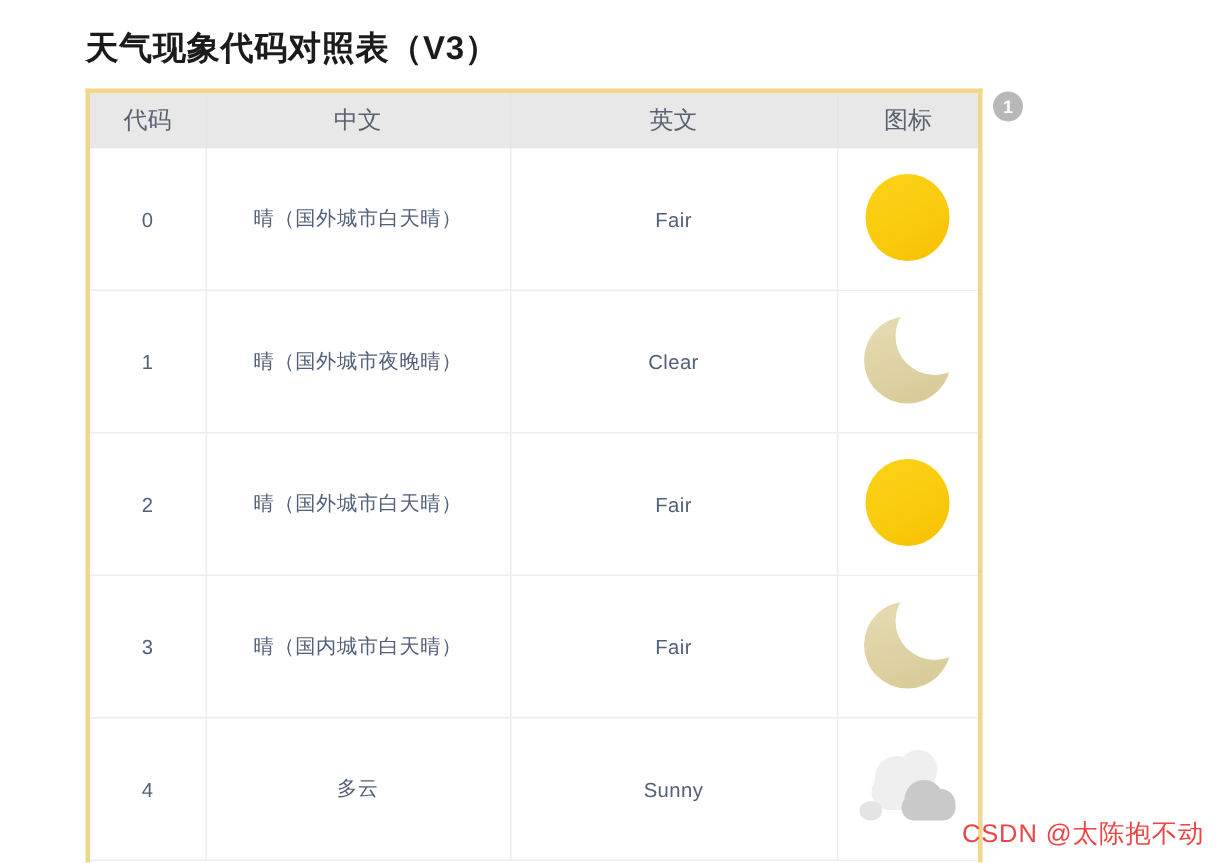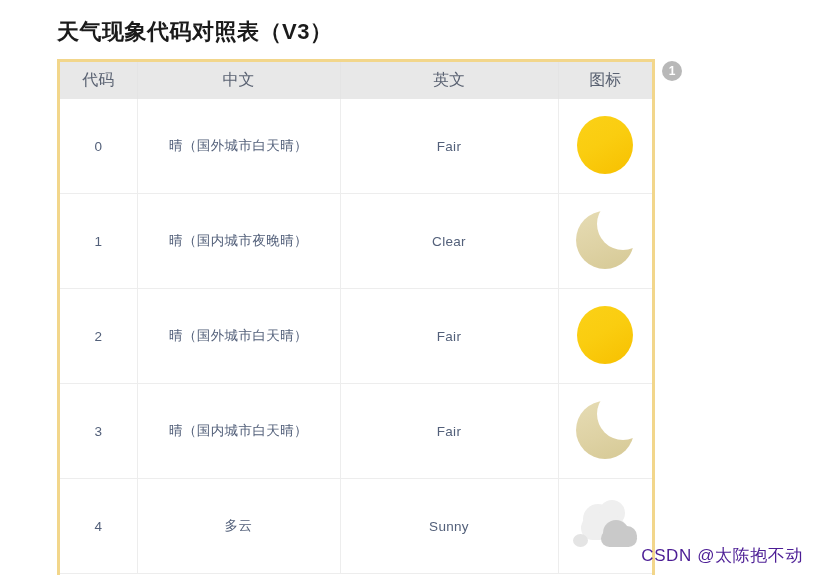--- a/index.html
+++ b/index.html
@@ -166,21 +166,21 @@
     text-align: center;
     font-weight: bold;
   }
 
   
   .watermark {
     position: absolute;
     right: 14px;
     bottom: 8px;
     font-size: 17px;
-    color: #4c1d95;
+    color: #ef4444;
     letter-spacing: 0.6px;
     white-space: nowrap;
   }
 </style>
 </head>
 <body>
 
 <div class="page-title">天气现象代码对照表（V3）</div>
 
 <div class="table-wrap">
@@ -207,21 +207,21 @@
         <td class="cell-en">Fair</td>
         <td class="icon-cell">
           <div class="icon-box">
             <div class="sun"></div>
           </div>
         </td>
       </tr>
 
       <tr>
         <td class="cell-code">1</td>
-        <td class="cell-cn">晴（国内城市夜晚晴）</td>
+        <td class="cell-cn">晴（国外城市夜晚晴）</td>
         <td class="cell-en">Clear</td>
         <td class="icon-cell">
           <div class="icon-box">
             <div class="moon">
               <div class="disc"></div>
               <div class="bite"></div>
             </div>
           </div>
         </td>
       </tr>

